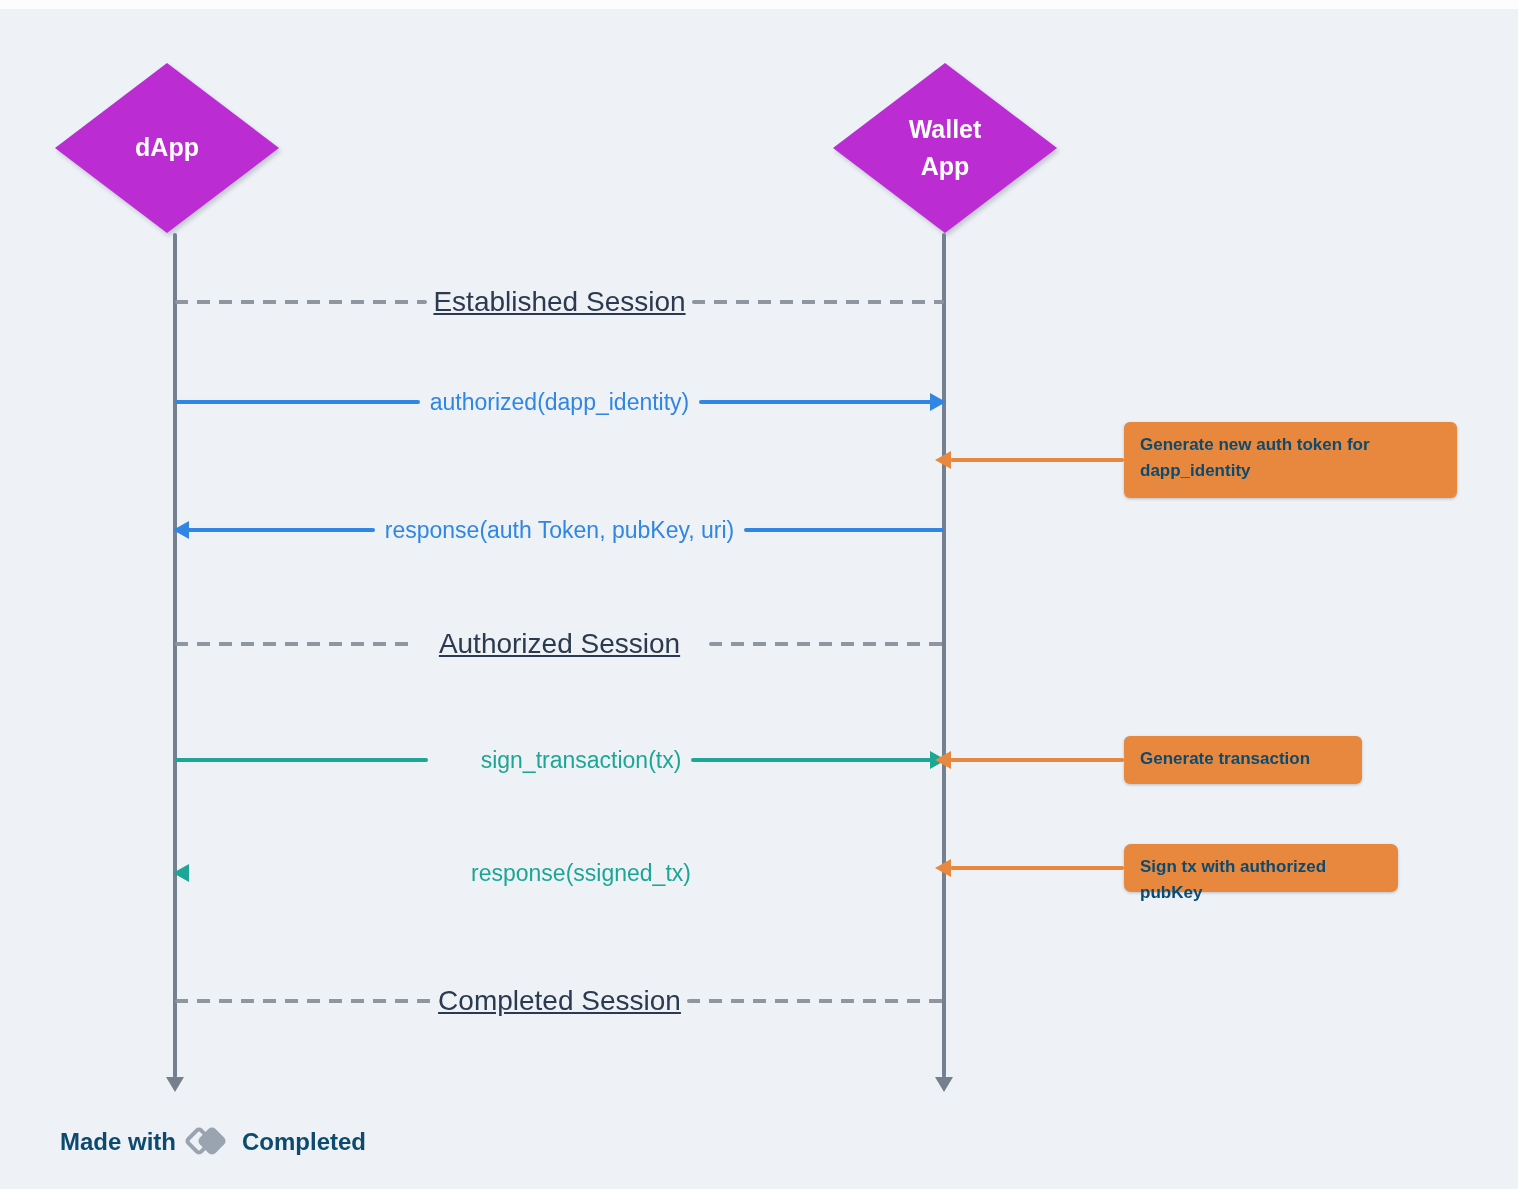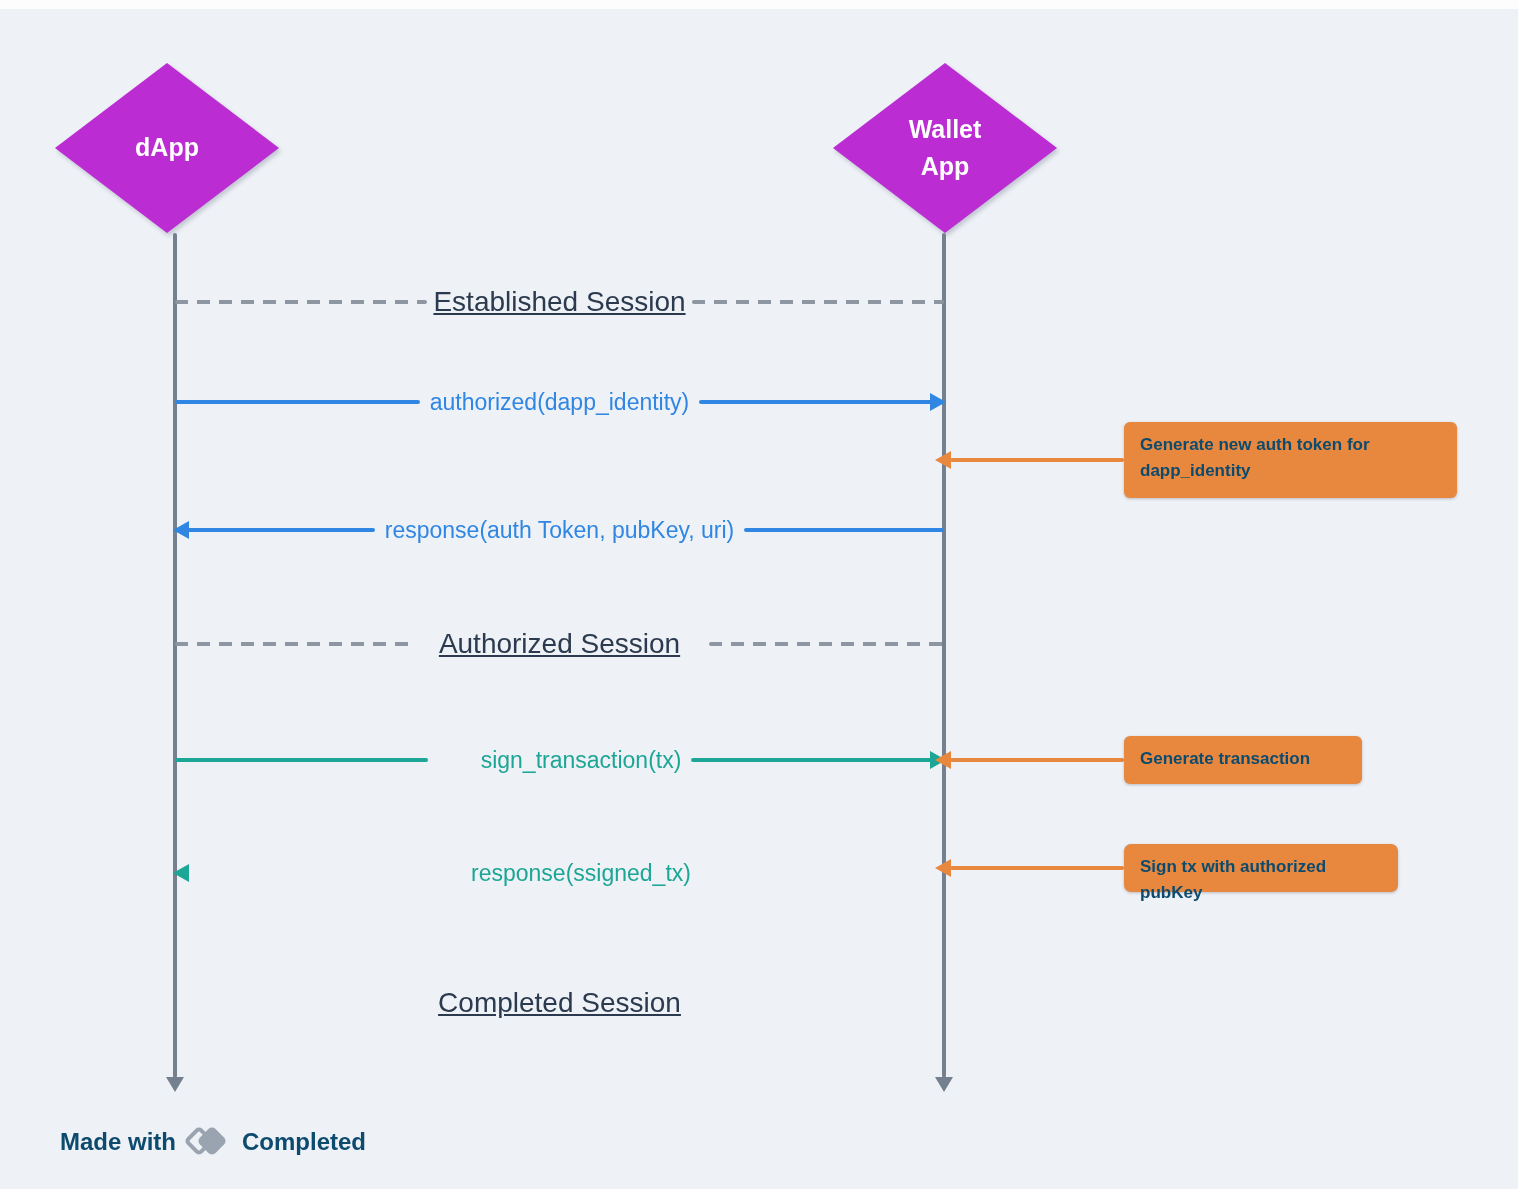--- a/index.html
+++ b/index.html
@@ -30,21 +30,21 @@
     border-top:15px solid #74808e;
   }
 
   
   .session{position:absolute;left:175px;width:769px;height:28px;display:flex;align-items:center;}
   .session .dash{flex:1;height:4px;border-radius:2px;
     background:repeating-linear-gradient(90deg,#8d96a1 0 13px,transparent 13px 22px);}
   .session .slabel{padding:0 6px;color:#2b3a4e;font-size:28px;white-space:nowrap;text-decoration:underline;}
   #session-1{top:288px;}
   #session-2{top:630px;gap:23px;}
-  #session-3{top:987px;flex-direction:column;}
+  #session-3{top:987px;}
 
   
   .msg{position:absolute;left:175px;width:769px;height:30px;display:flex;align-items:center;}
   .msg .seg{flex:1;height:4px;border-radius:2px;}
   .msg .mlabel{padding:0 10px;font-size:23px;white-space:nowrap;}
   .msg.blue .seg{background:#2f86e3;} .msg.blue .mlabel{color:#2f86e3;} .msg.blue{color:#2f86e3;}
   .msg.teal .seg{background:#1ca695;} .msg.teal .mlabel{color:#1ca695;margin-left:43px;} .msg.teal{color:#1ca695;}
   .msg .head-right{position:absolute;right:-2px;top:50%;transform:translateY(-50%);
     width:0;height:0;border-top:9px solid transparent;border-bottom:9px solid transparent;
     border-left:16px solid currentColor;}

